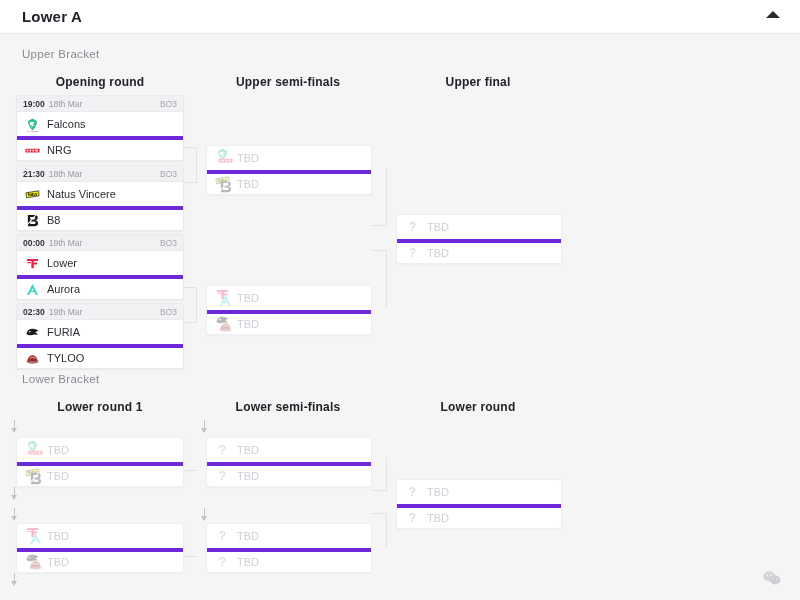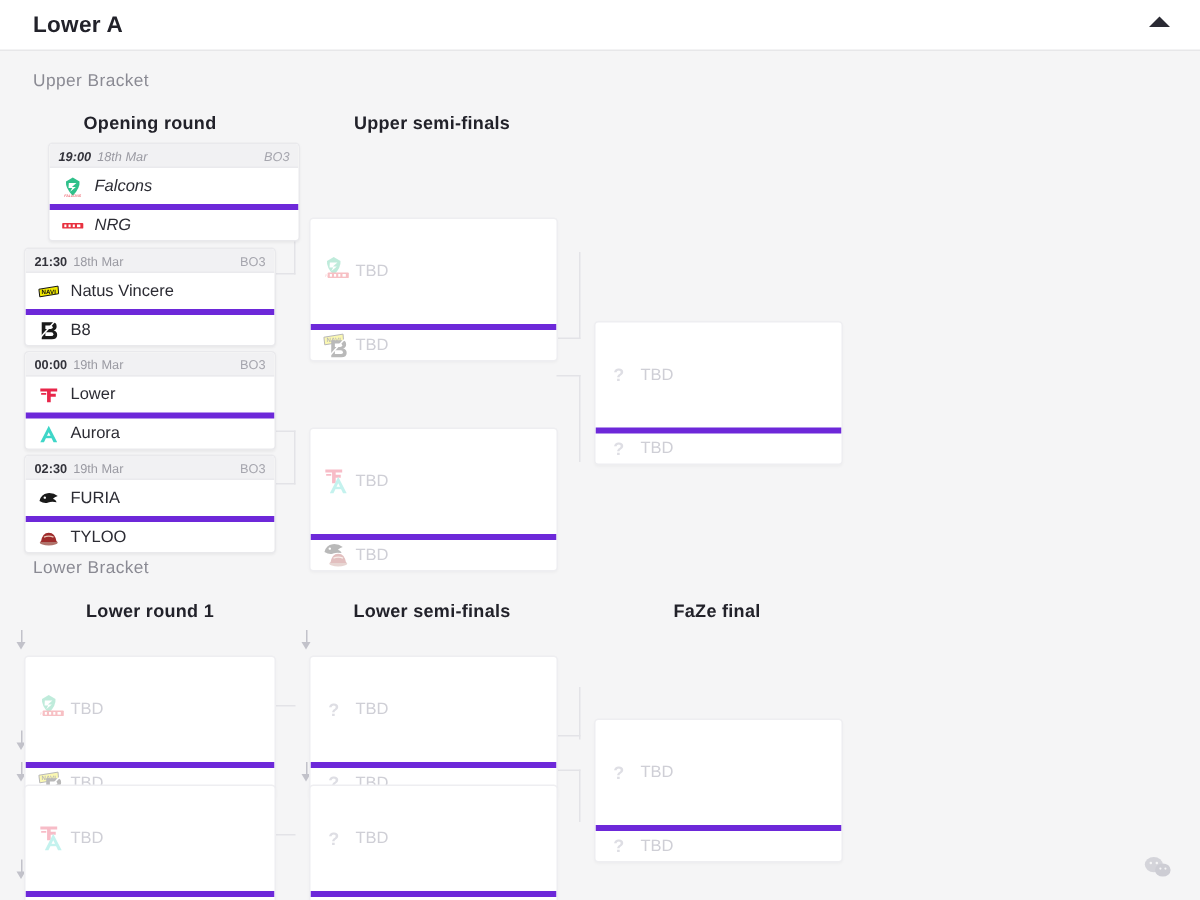--- a/index.html
+++ b/index.html
@@ -53,21 +53,21 @@
   }
   .m-time { font-weight: bold; color: #33333b; margin-right: 4px; }
   .m-date { flex: 1; }
   .m-bo { color: #a6a6ae; }
 
   .m-row {
     height: 24px; display: flex; align-items: center; padding: 0 8px;
     font-size: 11px; color: #2c2c34;
   }
   .m-row + .m-row { border-top: 4px solid #6d28d9; }
-  .m-row.tbd { color: #cfcfd6; margin-top: 23px; }
+  .m-row.tbd { color: #cfcfd6; }
   .m-name { margin-left: 7px; }
 
   
   .logo { width: 15px; height: 15px; position: relative; flex: 0 0 15px; }
   .logo svg { display: block; }
   .logo.faded { opacity: .30; }
   .logo.stack { width: 17px; height: 17px; }
   .logo.stack .b { position: absolute; left: 3px; top: 3px; }
   .logo.stack .a { position: absolute; left: 0; top: -3px; }
 
@@ -108,39 +108,40 @@
 
   <div class="hdr">
     <div class="hdr-title">Lower A</div>
     <div class="hdr-chev"></div>
   </div>
 
   <div class="bracket-label" style="left:22px; top:48px;">Upper Bracket</div>
 
   <div class="col-head" style="left:14px; top:75px; width:172px;">Opening round</div>
   <div class="col-head" style="left:202px; top:75px; width:172px;">Upper semi-finals</div>
+  <div class="col-head" style="left:392px; top:75px; width:172px;">Upper final</div>
 
   <div class="ln lh" style="left:183px; top:147px; width:14px;"></div>
   <div class="ln lh" style="left:183px; top:182px; width:14px;"></div>
   <div class="ln lv" style="left:196px; top:147px; height:36px;"></div>
 
   <div class="ln lh" style="left:183px; top:287px; width:14px;"></div>
   <div class="ln lh" style="left:183px; top:322px; width:14px;"></div>
   <div class="ln lv" style="left:196px; top:287px; height:36px;"></div>
 
   <div class="ln lh" style="left:371px; top:225px; width:16px;"></div>
   <div class="ln lh" style="left:371px; top:250px; width:16px;"></div>
   <div class="ln lv" style="left:386px; top:168px; height:58px;"></div>
   <div class="ln lv" style="left:386px; top:250px; height:58px;"></div>
 
   <div class="bracket-label" style="left:22px; top:373px;">Lower Bracket</div>
 
   <div class="col-head" style="left:14px; top:400px; width:172px;">Lower round 1</div>
   <div class="col-head" style="left:202px; top:400px; width:172px;">Lower semi-finals</div>
-  <div class="col-head" style="left:392px; top:400px; width:172px;">FaZe final</div>
+  <div class="col-head" style="left:392px; top:400px; width:172px;">Lower round</div>
 
   <div class="ln lh" style="left:183px; top:470px; width:14px;"></div>
   <div class="ln lh" style="left:183px; top:556px; width:14px;"></div>
 
   <div class="ln lh" style="left:371px; top:490px; width:16px;"></div>
   <div class="ln lh" style="left:371px; top:513px; width:16px;"></div>
   <div class="ln lv" style="left:386px; top:458px; height:35px;"></div>
   <div class="ln lv" style="left:386px; top:513px; height:35px;"></div>
 
   <div class="drop" style="left:10px; top:420px;">
@@ -174,21 +175,21 @@
         <ellipse cx="8.5" cy="8" rx="7.5" ry="6.3" fill="#d4d4da"></ellipse>
         <ellipse cx="16" cy="12.5" rx="6.5" ry="5.5" fill="#cdcdd4"></ellipse>
         <circle cx="6" cy="6.6" r="1.05" fill="#f5f5f6"></circle>
         <circle cx="11" cy="6.6" r="1.05" fill="#f5f5f6"></circle>
         <circle cx="14" cy="11.3" r=".9" fill="#f5f5f6"></circle>
         <circle cx="18.2" cy="11.3" r=".9" fill="#f5f5f6"></circle>
       </svg>
     </div>
   </div>
 
-<div class="match" style="left:32px;top:95px;width:168px;font-style:italic;">
+<div class="match" style="left:16px;top:95px;width:168px;">
       <div class="m-head">
       <span class="m-time">19:00</span>
       <span class="m-date">18th Mar</span>
       <span class="m-bo">BO3</span>
     </div>
       <div class="m-row">
         <span class="logo">
           <svg viewBox="0 0 16 16" width="15" height="15">
         <path d="M8 1.5 L12.8 4.2 Q13.4 8.6 8 14.4 Q2.6 8.6 3.2 4.2 Z" fill="#2fc08a"></path>
         <path d="M5.2 5.4 L10.6 5.4 L7.4 8.1 L10.2 8.1 L6.2 11.6 L7.6 8.8 L5 8.8 Z" fill="#ffffff"></path>

